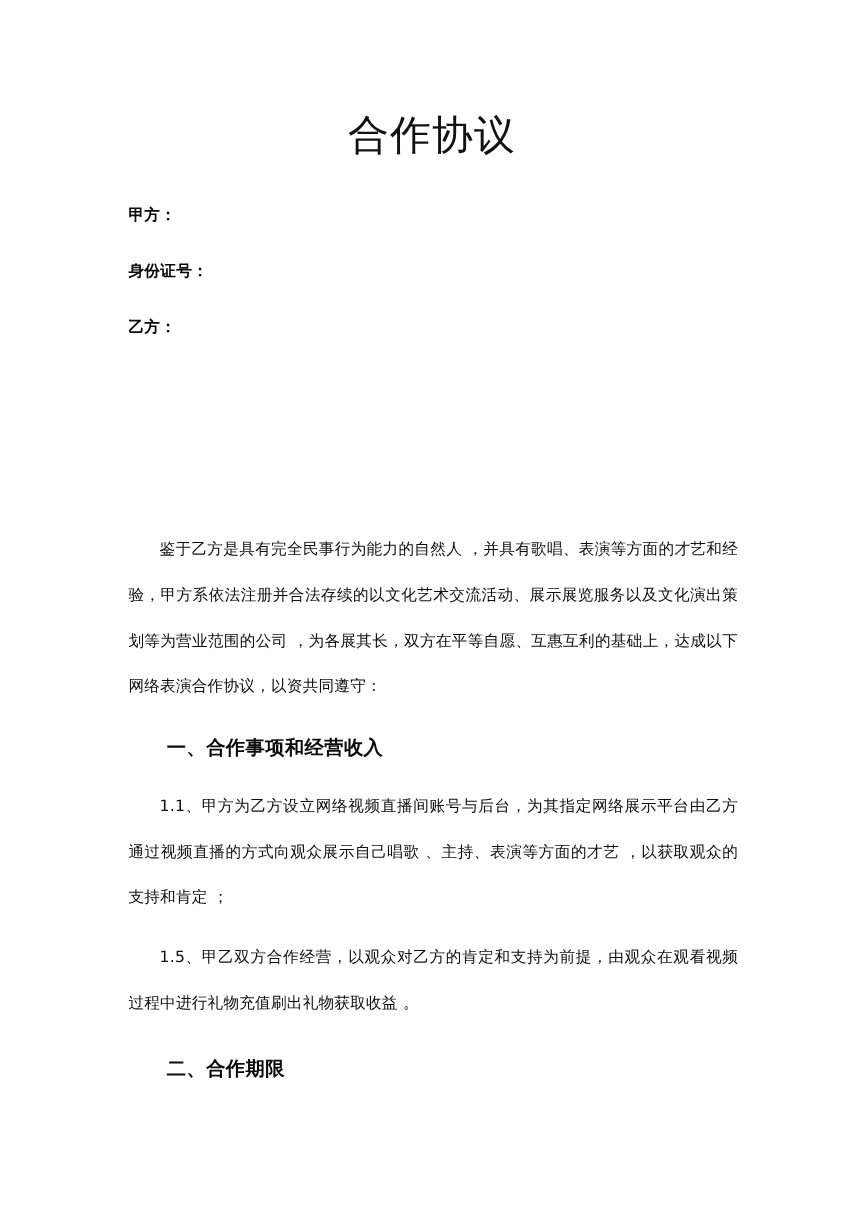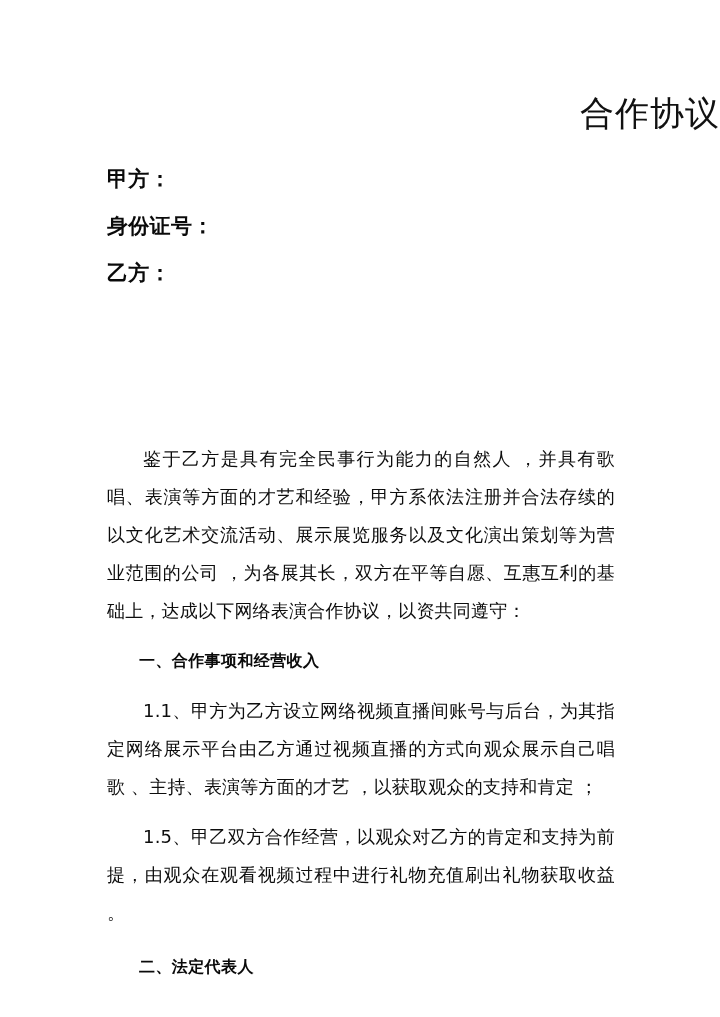--- a/index.html
+++ b/index.html
@@ -22,52 +22,52 @@
     height: 1017px;
     background: #ffffff;
     box-sizing: border-box;
   }
 
   .doc-title {
     position: absolute;
     top: 92px;
     left: 0;
     width: 720px;
-    text-align: right;
+    text-align: center;
     font-size: 34px;
     line-height: 42px;
     font-weight: 400;
     letter-spacing: 1px;
     color: #111111;
   }
 
   .party-fields {
     position: absolute;
     top: 156px;
     left: 107px;
     width: 506px;
   }
   .party-field {
-    font-size: 21px;
+    font-size: 13px;
     line-height: 47px;
     font-weight: 700;
     letter-spacing: 0.3px;
     color: #0a0a0a;
     white-space: nowrap;
   }
 
   .body-block {
     position: absolute;
     top: 440px;
     left: 107px;
     width: 508px;
   }
 
   .para {
-    font-size: 18px;
+    font-size: 13px;
     line-height: 38px;
     text-align: justify;
     text-justify: inter-ideograph;
     text-align-last: left;
     color: #0d0d0d;
     margin: 0;
     letter-spacing: 0.2px;
   }
   .para.indent {
     text-indent: 2em;
@@ -110,17 +110,17 @@
     <div class="spacer-sm"></div>
 
     <p class="para indent">1.1、甲方为乙方设立网络视频直播间账号与后台，为其指定网络展示平台由乙方通过视频直播的方式向观众展示自己唱歌 、主持、表演等方面的才艺 ，以获取观众的支持和肯定 ；</p>
 
     <div class="spacer-sm"></div>
 
     <p class="para indent">1.5、甲乙双方合作经营，以观众对乙方的肯定和支持为前提，由观众在观看视频过程中进行礼物充值刷出礼物获取收益 。</p>
 
     <div class="spacer-md"></div>
 
-    <p class="section-heading">二、法定代表人</p>
+    <p class="section-heading">二、合作期限</p>
 
   </div>
 
 </div>
 
 </body></html>

